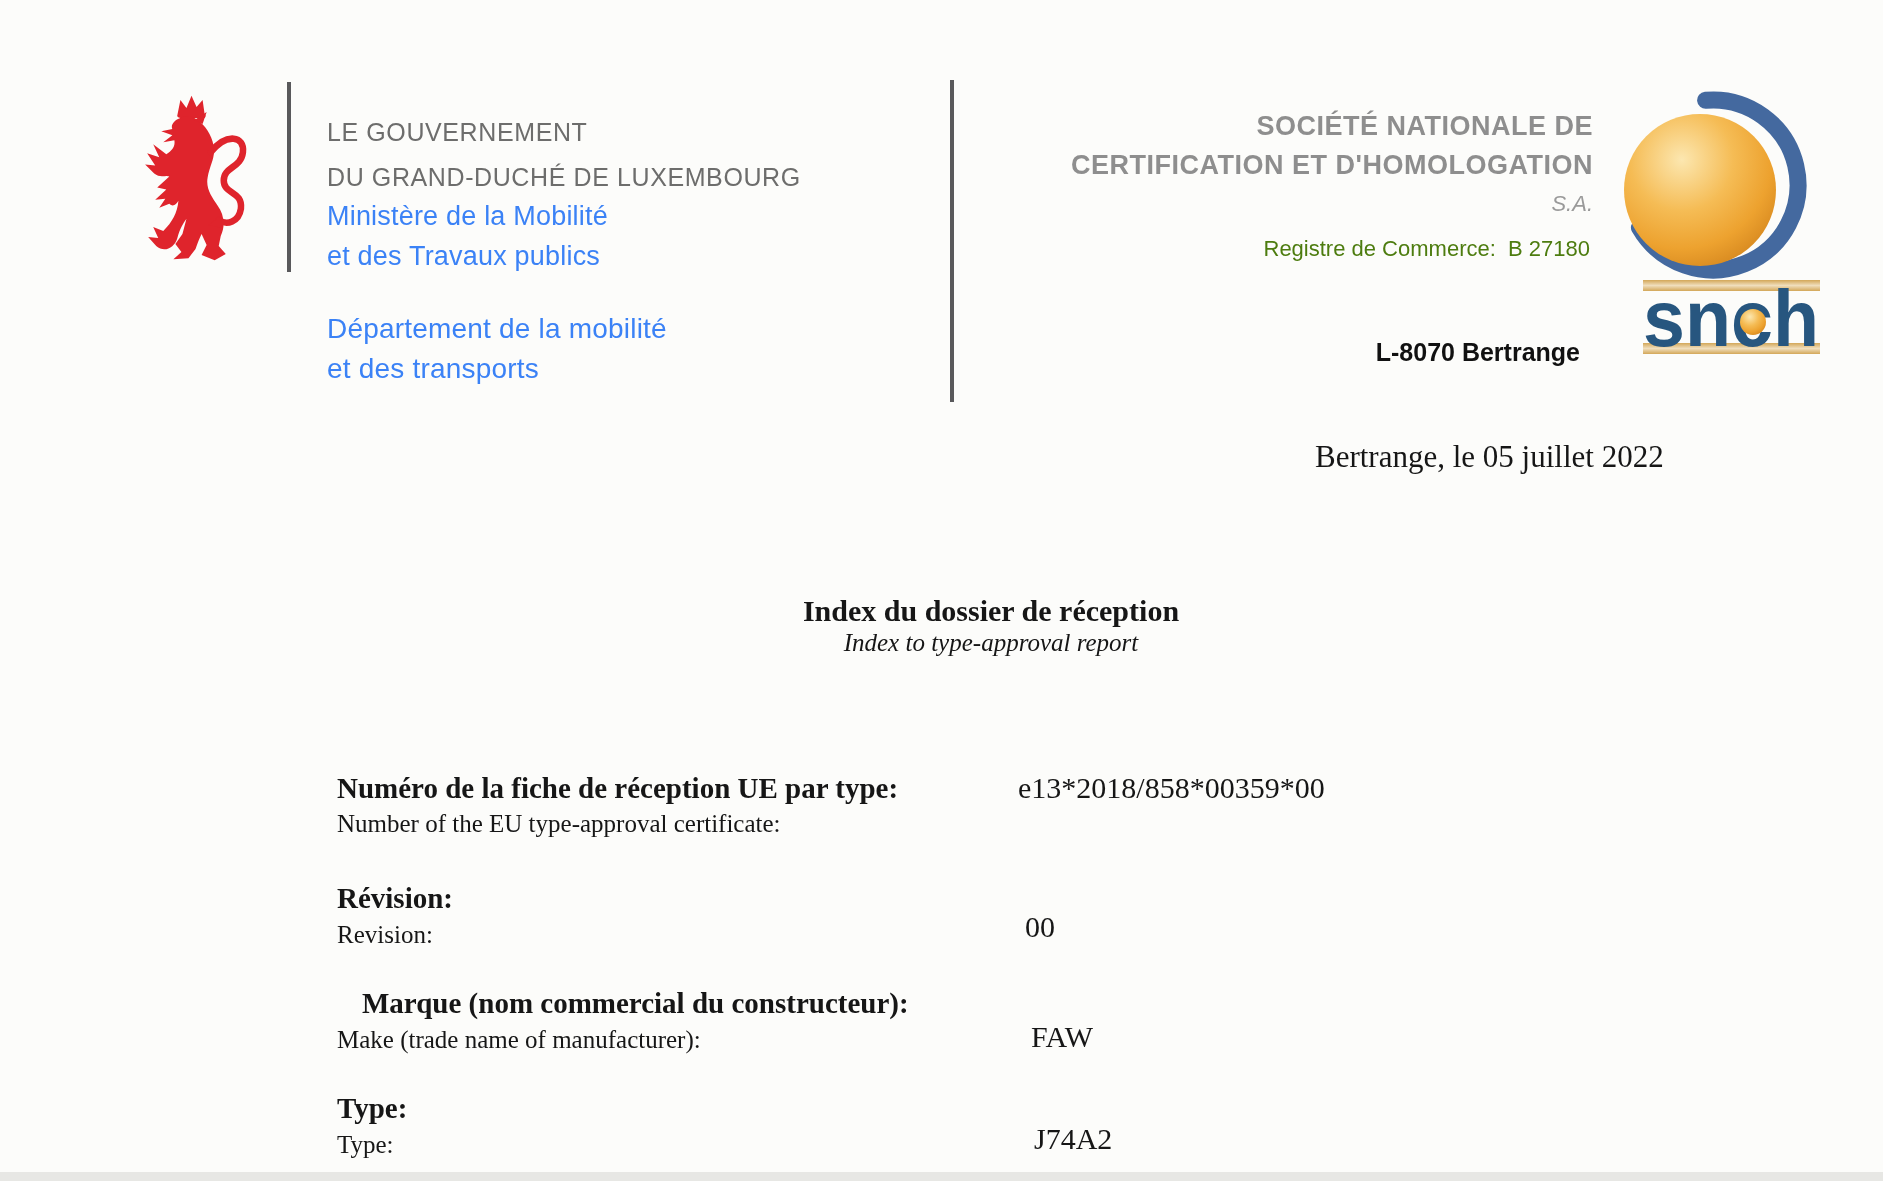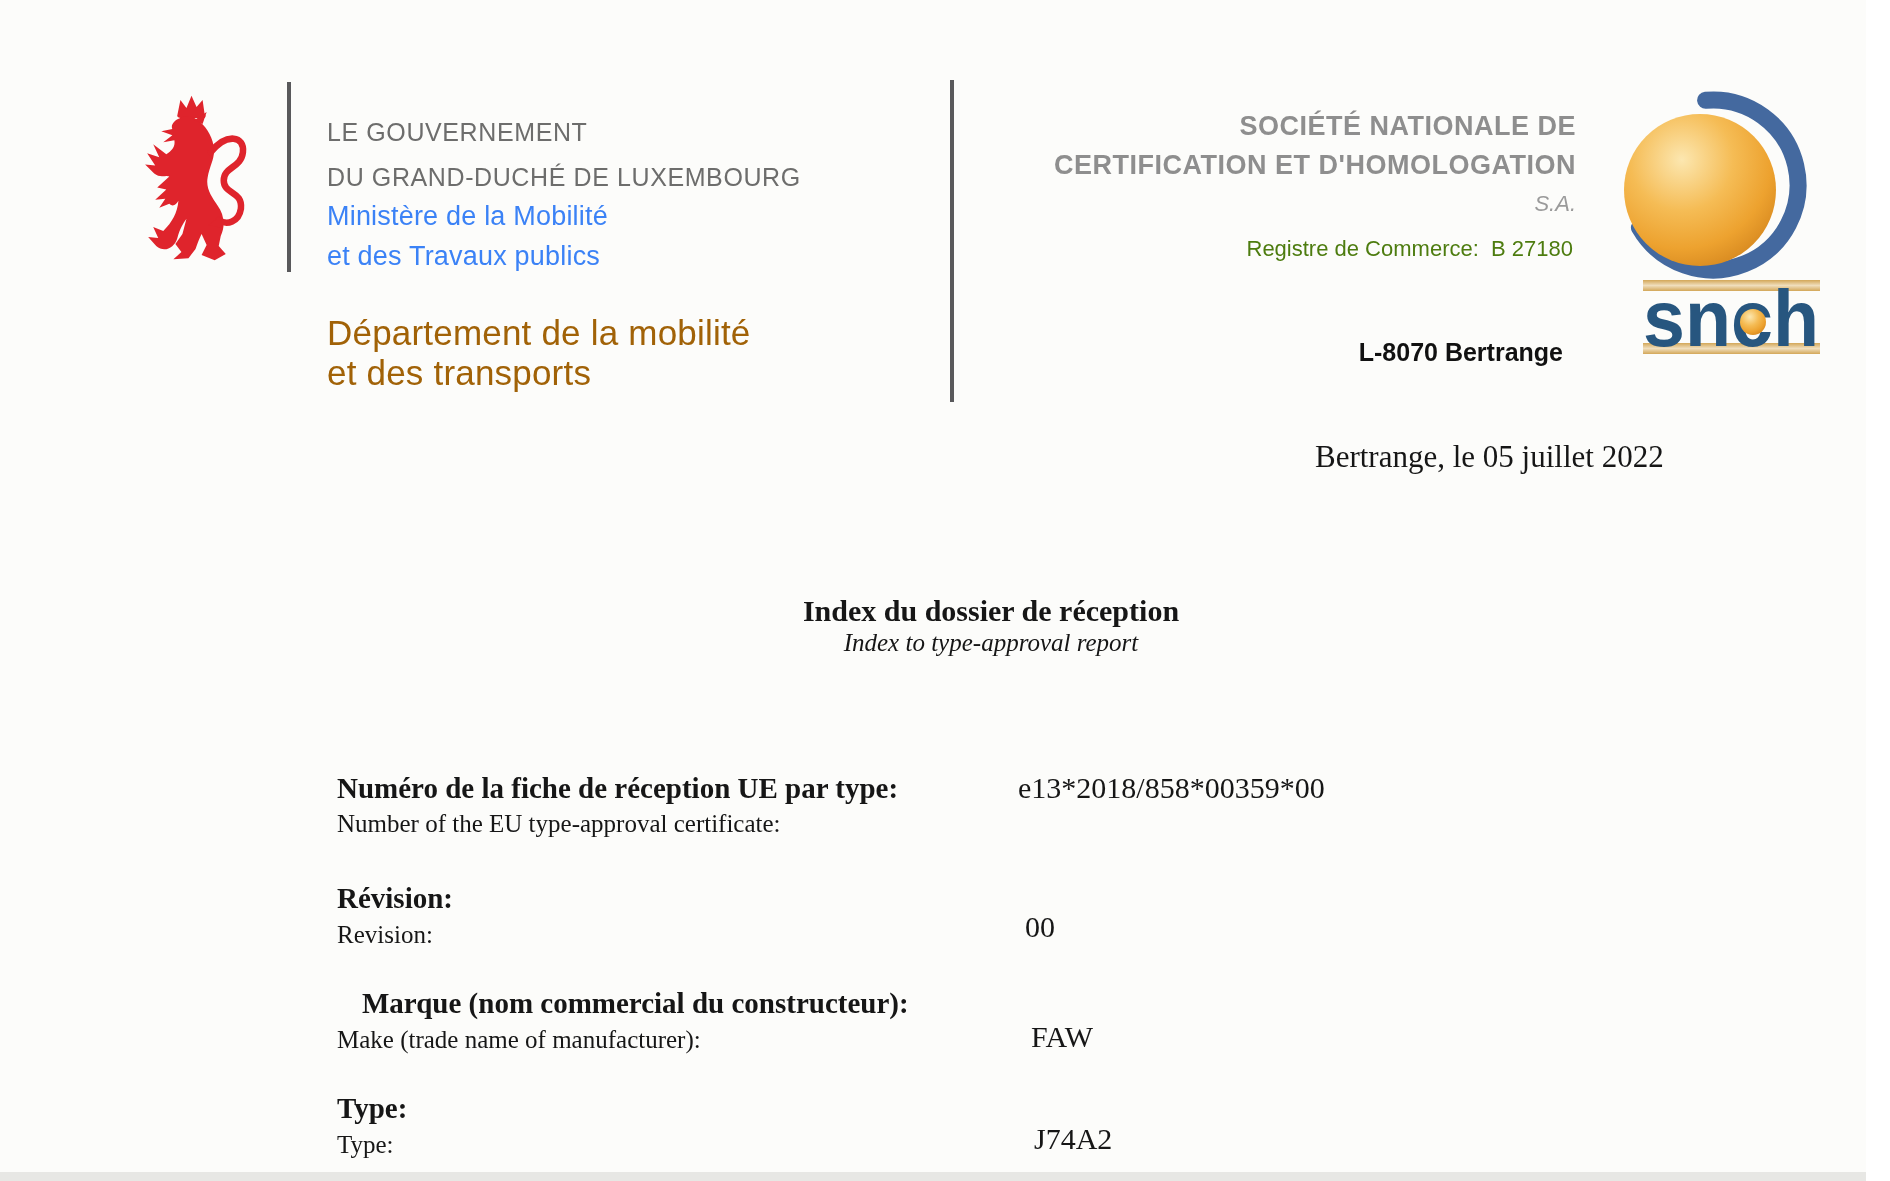--- a/index.html
+++ b/index.html
@@ -3,28 +3,29 @@
 <meta charset="utf-8">
 <style>
   html,body{margin:0;padding:0;}
   .page{
     position:relative;
     width:1866px;height:1181px;
     background:#fcfcfa;
     overflow:hidden;
     font-family:"Liberation Serif", serif;
     color:#161616;
+    padding-left:17px;
   }
   .abs{position:absolute;line-height:1;white-space:nowrap;}
 
   
   .divider{position:absolute;width:4px;background:#59595b;}
   .gov-line{font-family:"Liberation Sans",sans-serif;color:#6d6d6c;font-size:25px;letter-spacing:.6px;}
   .ministry-line{font-family:"Liberation Sans",sans-serif;color:#3b82f6;font-size:27px;letter-spacing:.2px;}
-  .dept-line{font-family:"Liberation Sans",sans-serif;color:#a16207;font-size:35px;letter-spacing:.2px;}
+  .dept-line{font-family:"Liberation Sans",sans-serif;color:#3b82f6;font-size:28px;letter-spacing:.2px;}
 
   
   .snch-name{font-family:"Liberation Sans",sans-serif;font-weight:bold;color:#8e8e8e;font-size:27px;letter-spacing:.5px;right:290px;text-align:left;}
   .snch-sa{font-family:"Liberation Sans",sans-serif;font-style:italic;color:#9a9a9a;font-size:22px;right:290px;}
   .registry{font-family:"Liberation Sans",sans-serif;color:#4d7c0f;font-size:22px;right:293px;white-space:pre;}
   .address{font-family:"Liberation Sans",sans-serif;font-weight:bold;color:#111;font-size:25px;right:303px;}
 
   .date-line{font-size:31px;}
 
   .doc-title{font-weight:bold;font-size:30px;transform:translateX(-50%);}

